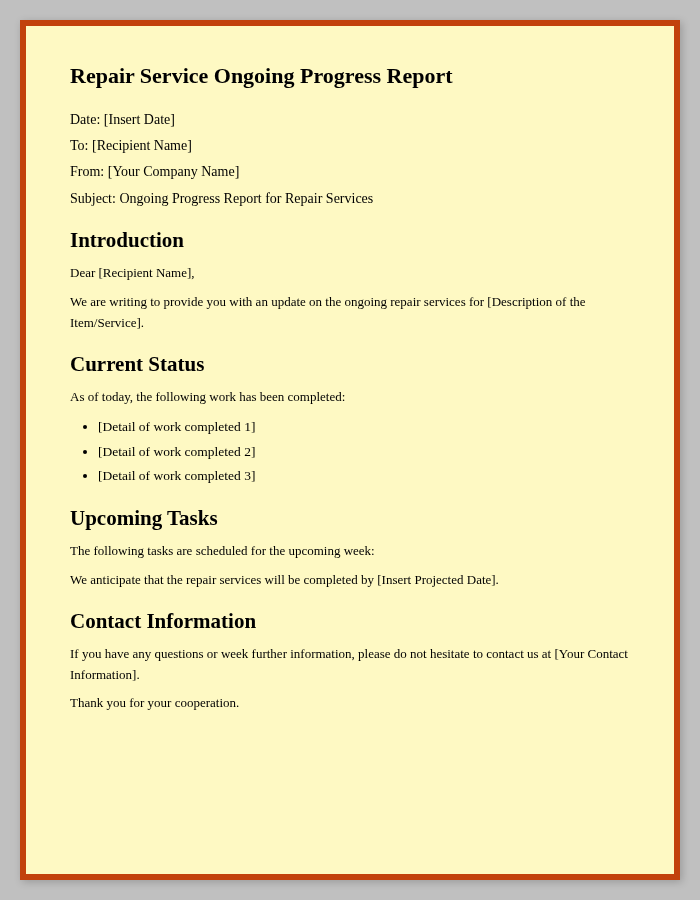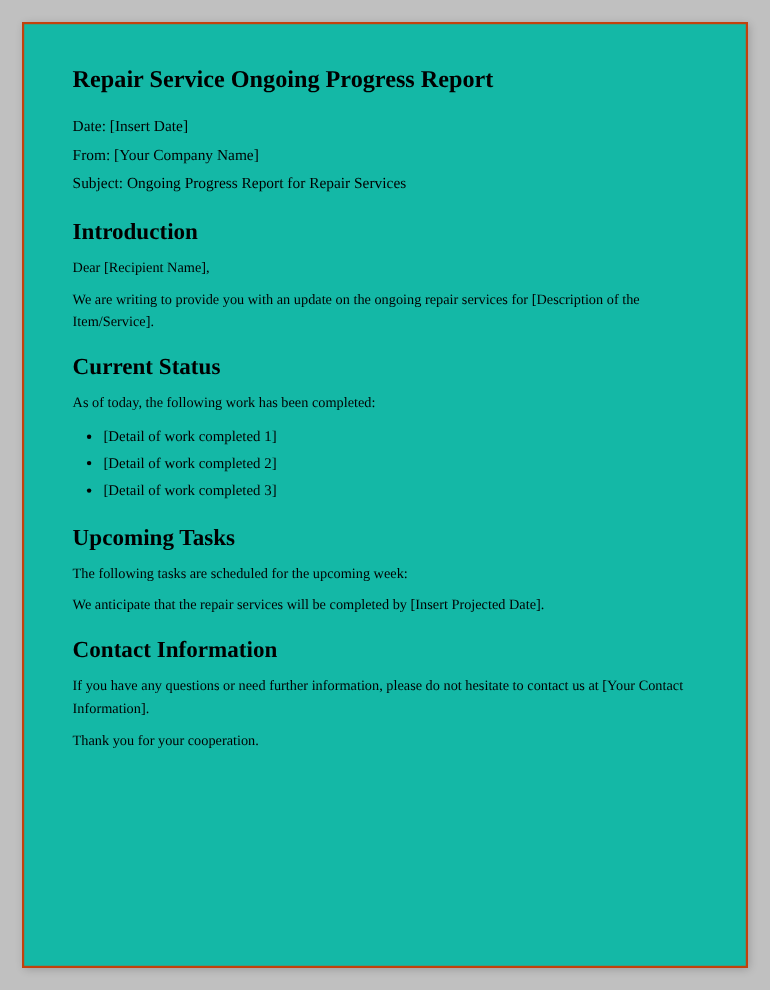--- a/index.html
+++ b/index.html
@@ -14,22 +14,22 @@
       justify-content: center;
       align-items: flex-start;
       min-height: 900px;
       padding: 20px;
       font-family: Georgia, 'Times New Roman', serif;
     }
 
     .page-container {
       width: 660px;
       min-height: 860px;
-      background: #14b8a6;
-      border: 2px solid #c2410c;
+      background: #fef9c3;
+      border: 6px solid #c2410c;
       padding: 36px 44px 40px 44px;
       box-shadow: 2px 2px 8px rgba(0,0,0,0.2);
     }
 
     .report-title {
       font-size: 22px;
       font-weight: bold;
       font-family: Georgia, serif;
       margin-bottom: 18px;
       line-height: 1.3;
@@ -75,20 +75,21 @@
     }
   </style>
 </head>
 <body>
 
 <div class="page-container">
 
   <div class="report-title">Repair Service Ongoing Progress Report</div>
 
   <div class="meta-block">Date: [Insert Date]</div>
+  <div class="meta-block">To: [Recipient Name]</div>
   <div class="meta-block">From: [Your Company Name]</div>
   <div class="meta-block">Subject: Ongoing Progress Report for Repair Services</div>
 
   <div class="section-heading">Introduction</div>
   <p class="section-text">Dear [Recipient Name],</p>
   <p class="section-text">We are writing to provide you with an update on the ongoing repair services for [Description of the Item/Service].</p>
 
   <div class="section-heading">Current Status</div>
   <p class="section-text">As of today, the following work has been completed:</p>
   <ul class="bullet-list">
@@ -96,16 +97,16 @@
     <li>[Detail of work completed 2]</li>
     <li>[Detail of work completed 3]</li>
   </ul>
 
   <div class="section-heading">Upcoming Tasks</div>
   <p class="section-text">The following tasks are scheduled for the upcoming week:</p>
 
   <p class="section-text">We anticipate that the repair services will be completed by [Insert Projected Date].</p>
 
   <div class="section-heading">Contact Information</div>
-  <p class="section-text">If you have any questions or need further information, please do not hesitate to contact us at [Your Contact Information].</p>
+  <p class="section-text">If you have any questions or week further information, please do not hesitate to contact us at [Your Contact Information].</p>
   <p class="section-text">Thank you for your cooperation.</p>
 
 </div>
 
 </body></html>

